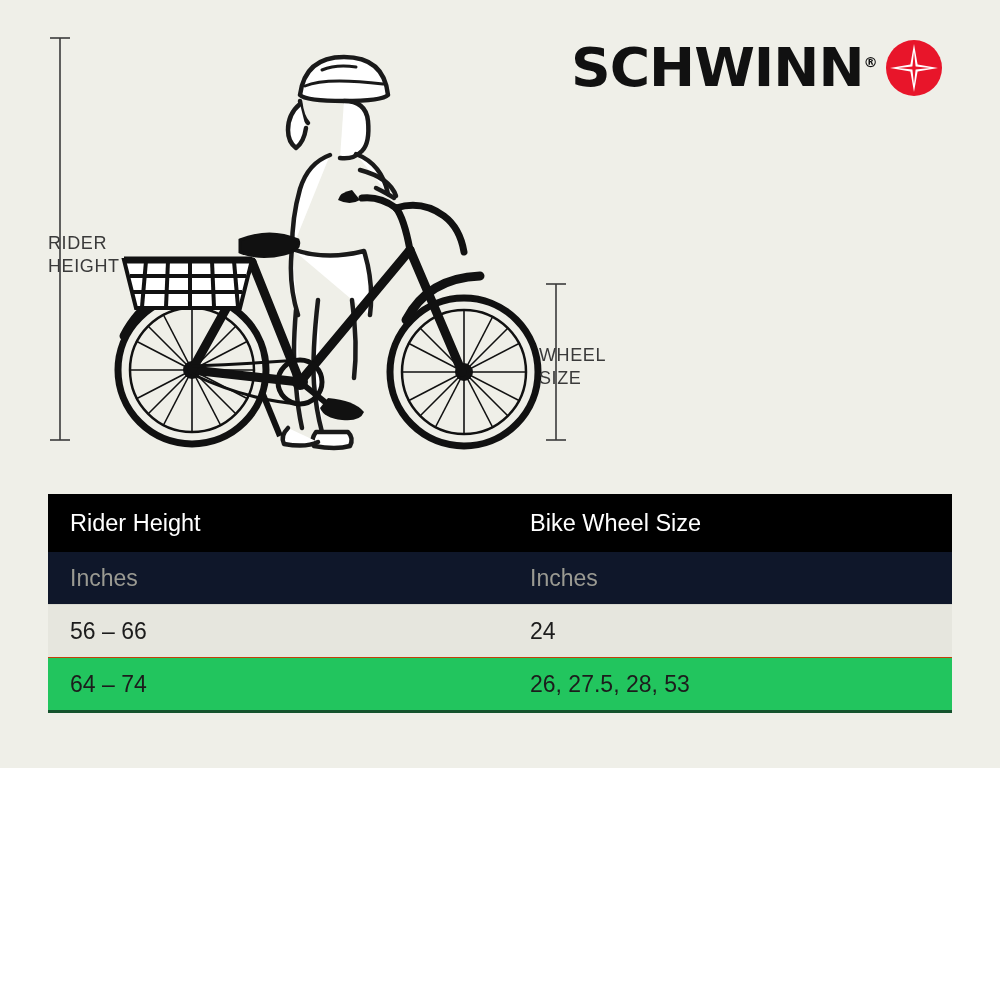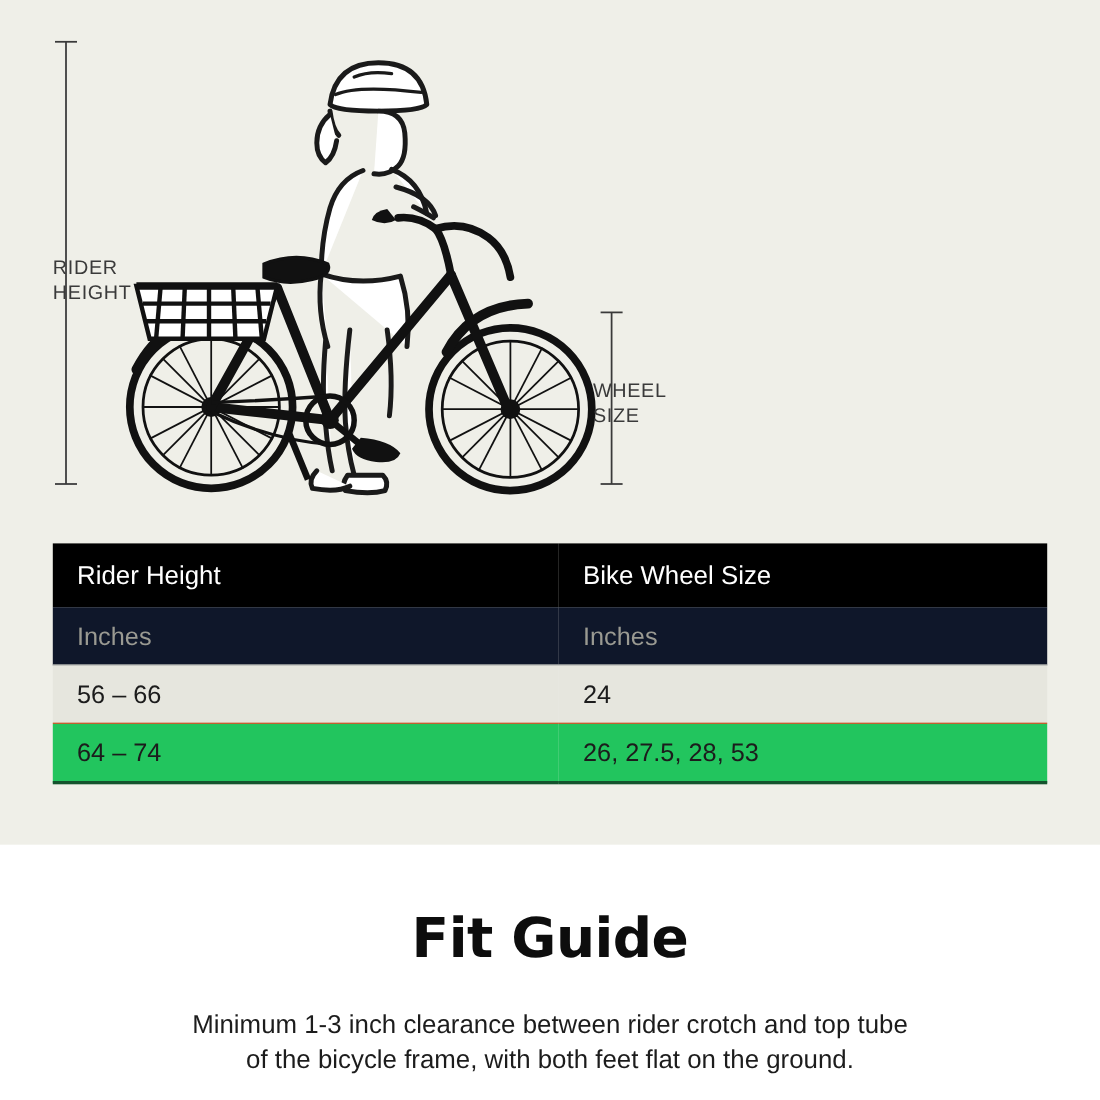--- a/index.html
+++ b/index.html
@@ -149,20 +149,30 @@
     box-sizing: border-box;
   }
 </style>
 </head>
 <body>
 
 <div class="page">
 
   <div class="top-panel">
 
+    <div class="brand">
+      <div class="brand-word"><span>SCHWINN</span><span class="brand-reg">®</span></div>
+      <div class="brand-mark">
+        <svg width="56" height="56" viewBox="0 0 56 56" aria-hidden="true">
+          <circle cx="28" cy="28" r="28" fill="#e8152a"></circle>
+          <polygon points="28,4 31.6,24.4 52,28 31.6,31.6 28,52 24.4,31.6 4,28 24.4,24.4" fill="#ffffff"></polygon>
+          <polygon points="28,12 29.6,26.4 44,28 29.6,29.6 28,44 26.4,29.6 12,28 26.4,26.4" fill="#e8152a"></polygon>
+        </svg>
+      </div>
+    </div>
 
     <div class="illus">
       <svg width="1000" height="480" viewBox="0 0 1000 480" aria-hidden="true">
 
         <g stroke="#3a3a3a" stroke-width="1.6" fill="none">
           <line x1="60" y1="38" x2="60" y2="440"></line>
           <line x1="50" y1="38" x2="70" y2="38"></line>
           <line x1="50" y1="440" x2="70" y2="440"></line>
         </g>
 
@@ -308,21 +318,14 @@
           <td>24</td>
         </tr>
         <tr class="row-b">
           <td>64 – 74</td>
           <td>26, 27.5, 28, 53</td>
         </tr>
       </tbody>
     </table>
   </div>
 
-  <div class="bottom-panel">
-    <div class="fit-title">Fit Guide</div>
-    <div class="fit-sub">
-      <div>Minimum 1-3 inch clearance between rider crotch and top tube</div>
-      <div>of the bicycle frame, with both feet flat on the ground.</div>
-    </div>
-  </div>
 
 </div>
 
 </body></html>

